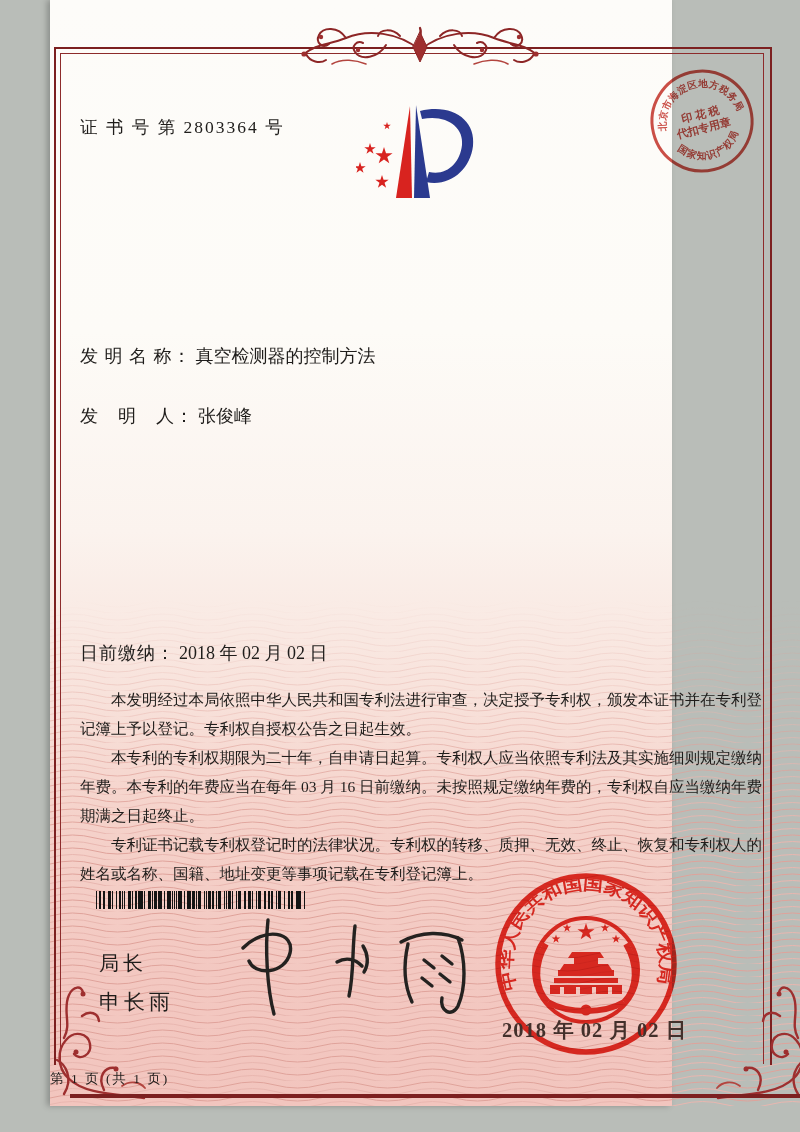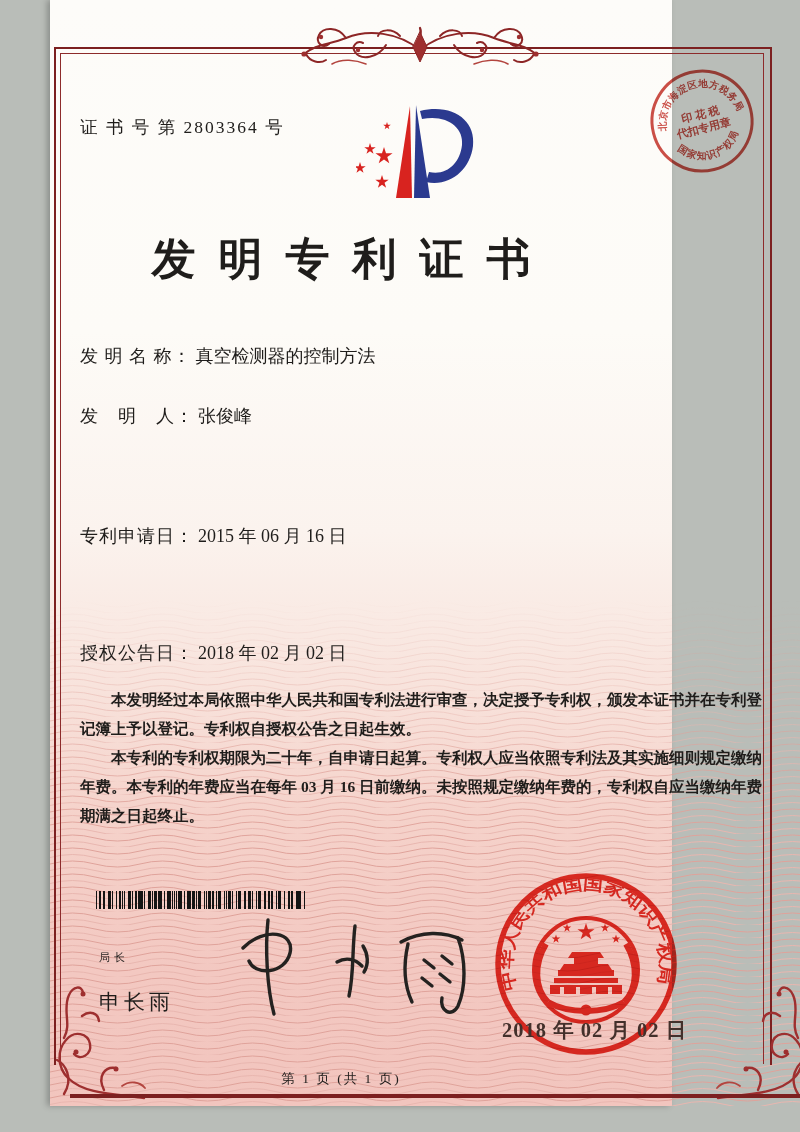--- a/index.html
+++ b/index.html
@@ -28,35 +28,35 @@
   .cert-no{position:absolute;left:30px;top:115px;font-size:17.5px;letter-spacing:2px;}
   .logo{position:absolute;left:306px;top:102px;width:125px;height:100px;}
   .tax-stamp{position:absolute;left:596px;top:62px;width:112px;height:118px;
     mix-blend-mode:multiply;opacity:.93;}
   .title{position:absolute;left:0;right:40px;top:230px;text-align:center;
     font-size:44px;font-weight:bold;letter-spacing:23px;text-indent:23px;white-space:nowrap;}
   .field{position:absolute;left:30px;font-size:18px;white-space:nowrap;}
   .field .lab{letter-spacing:1px;}
   .field .val{margin-left:4px;}
   .paras{position:absolute;left:30px;top:685px;width:682px;font-size:15.5px;
-    line-height:29px;text-align:justify;font-weight:bold;}
+    line-height:29px;text-align:justify;}
   .paras p{margin:0;text-indent:2em;}
   .barcode{position:absolute;left:46px;top:891px;width:212px;height:18px;
     background-image:
       repeating-linear-gradient(90deg,#141414 0 1.5px,transparent 1.5px 4px),
       repeating-linear-gradient(90deg,#141414 0 1px,transparent 1px 6.5px),
       repeating-linear-gradient(90deg,transparent 0 2.5px,#141414 2.5px 4.5px,transparent 4.5px 10px);}
-  .signer-title{position:absolute;left:49px;top:950px;font-size:11px;letter-spacing:4px;}
+  .signer-title{position:absolute;left:49px;top:950px;font-size:20px;letter-spacing:4px;}
   .signer-name{position:absolute;left:49px;top:988px;font-size:21px;letter-spacing:4px;}
   .signature{position:absolute;left:165px;top:908px;width:270px;height:112px;}
   .office-seal{position:absolute;left:440px;top:868px;width:192px;height:192px;
     mix-blend-mode:multiply;opacity:.92;}
   .seal-date{position:absolute;left:452px;top:1016px;font-size:20.5px;font-weight:bold;
     color:#43302b;letter-spacing:1px;white-space:nowrap;}
-  .footer{position:absolute;left:0;right:40px;top:1070px;text-align:center;
+  .footer{position:absolute;left:0;right:40px;top:1070px;
     font-size:13.5px;letter-spacing:2px;}
   .bottom-rule{position:absolute;left:20px;top:1094px;width:742px;height:3.5px;background:#7c2020;}
   .top-ornament{position:absolute;left:246px;top:20px;width:248px;height:52px;}
   .corner-fl{position:absolute;width:100px;height:120px;}
   .fl-left{left:2px;top:982px;}
   .fl-right{left:660px;top:982px;transform:scaleX(-1);}
 </style>
 </head>
 <body>
 
@@ -149,38 +149,35 @@
         <textPath href="#taxTop" startOffset="2">北京市海淀区地方税务局</textPath>
       </text>
       <text font-size="9.8" font-weight="bold" letter-spacing="1">
         <textPath href="#taxBot" startOffset="0">国家知识产权局</textPath>
       </text>
       <text x="56" y="56" text-anchor="middle" font-size="11" font-weight="bold">印 花 税</text>
       <text x="56" y="70" text-anchor="middle" font-size="11" font-weight="bold">代扣专用章</text>
     </g>
   </svg>
 
-  <div class="title">发明专利证书</div>
 
   <div class="field" style="top:344px">
     <span class="lab">发 明 名 称：</span><span class="val">真空检测器的控制方法</span>
   </div>
   <div class="field" style="top:404px">
     <span class="lab">发　明　人：</span><span class="val">张俊峰</span>
   </div>
-  <div class="field" style="top:524px">
-    <span class="lab">专利申请日：</span><span class="val">2015 年 06 月 16 日</span>
-  </div>
   <div class="field" style="top:641px">
-    <span class="lab">授权公告日：</span><span class="val">2018 年 02 月 02 日</span>
+    <span class="lab">日前缴纳：</span><span class="val">2018 年 02 月 02 日</span>
   </div>
 
   <div class="paras">
     <p>本发明经过本局依照中华人民共和国专利法进行审查，决定授予专利权，颁发本证书并在专利登记簿上予以登记。专利权自授权公告之日起生效。</p>
     <p>本专利的专利权期限为二十年，自申请日起算。专利权人应当依照专利法及其实施细则规定缴纳年费。本专利的年费应当在每年 03 月 16 日前缴纳。未按照规定缴纳年费的，专利权自应当缴纳年费期满之日起终止。</p>
+    <p>专利证书记载专利权登记时的法律状况。专利权的转移、质押、无效、终止、恢复和专利权人的姓名或名称、国籍、地址变更等事项记载在专利登记簿上。</p>
   </div>
 
   <div class="barcode"></div>
 
   <div class="signer-title">局长</div>
   <div class="signer-name">申长雨</div>
 
   <svg class="signature" viewBox="0 0 270 112">
     <g fill="none" stroke="#242220" stroke-width="3.4" stroke-linecap="round">
       <path d="M28,40 C50,18 80,24 75,45 C70,66 40,68 34,53"></path>

